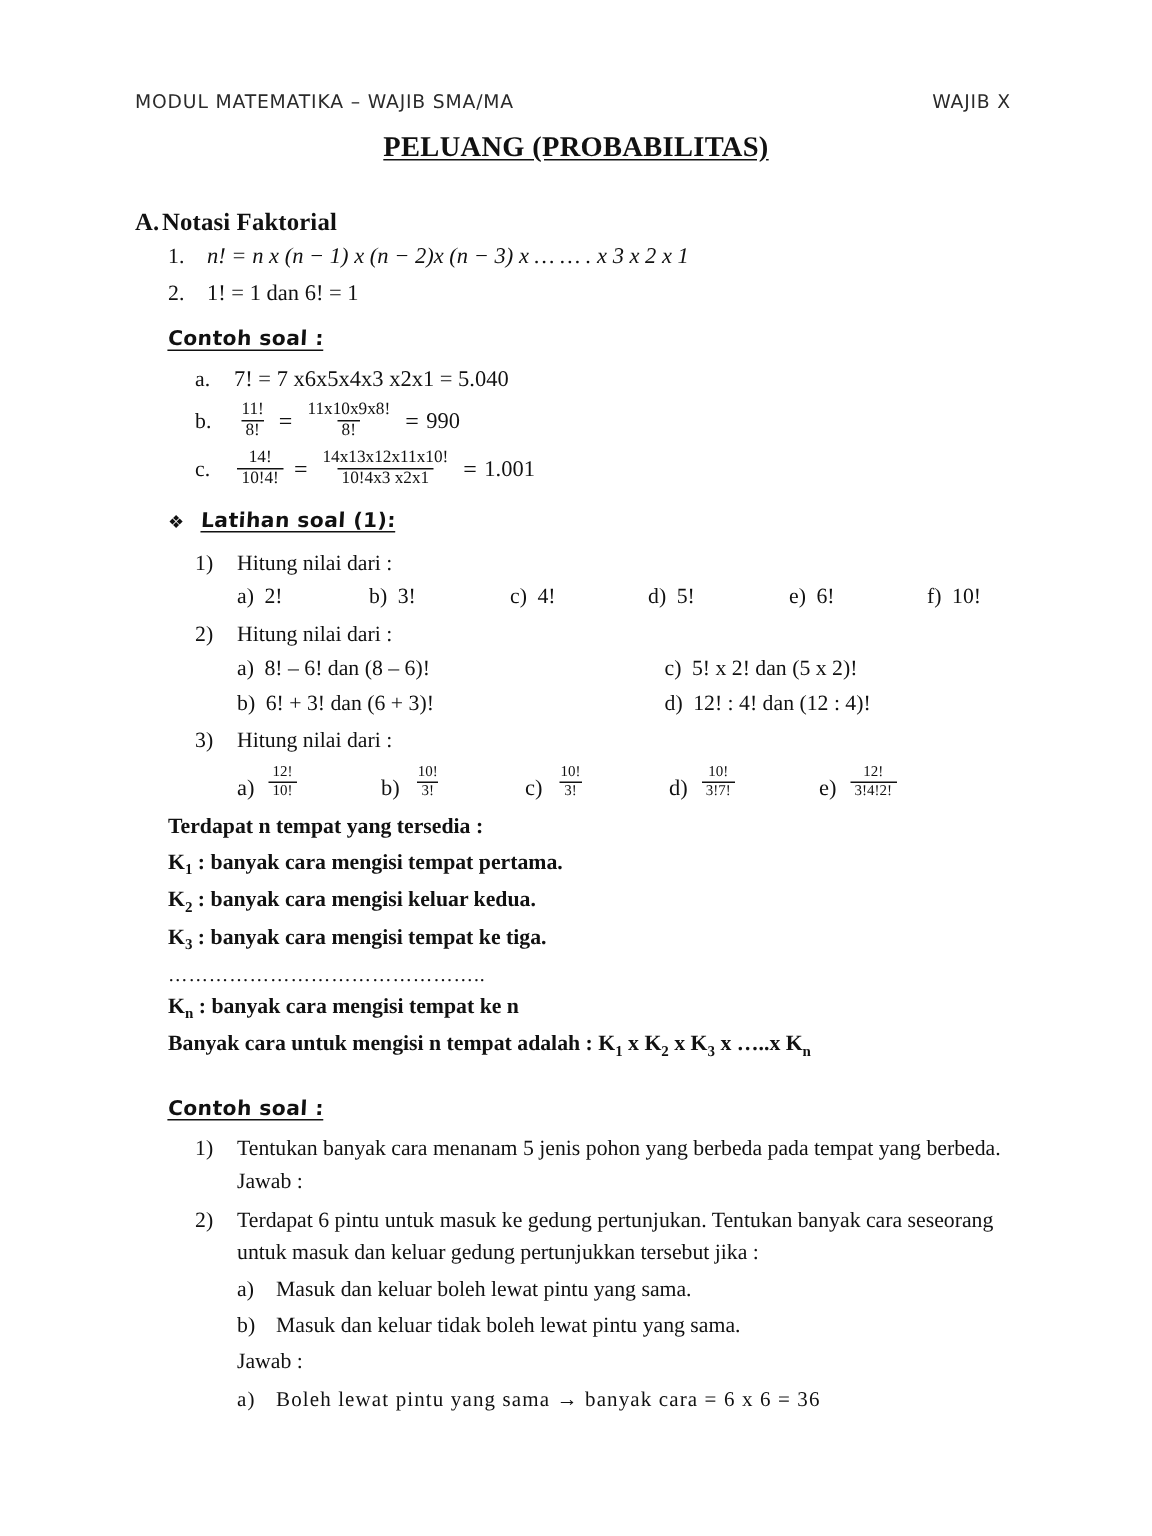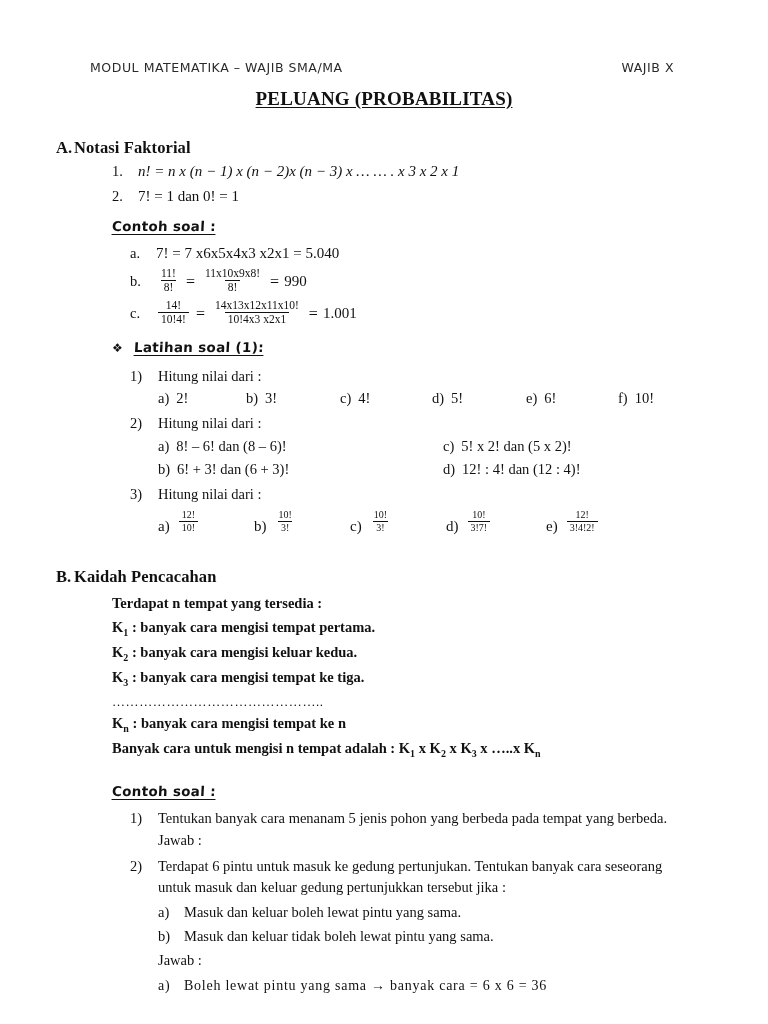--- a/index.html
+++ b/index.html
@@ -60,21 +60,21 @@
   .content {
     position: absolute;
     left: 0;
     top: 126px;
     width: 768px;
   }
 
   .sec-head {
     font-size: 16.5px;
     font-weight: bold;
-    margin-left: 56px;
+    margin-left: 90px;
     margin-top: 12px;
     margin-bottom: 2px;
     letter-spacing: 0.1px;
   }
   .sec-head .letter { display: inline-block; min-width: 18px; }
   .row {
     display: flex;
     align-items: flex-start;
     font-size: 14.5px;
     line-height: 1.45;
@@ -204,21 +204,21 @@
       <span class="letter">A.</span><span>Notasi Faktorial</span>
     </div>
 
     <div class="ind-112">
       <div class="row" style="margin-top:3px;">
         <span class="marker" style="width:26px;">1.</span>
         <span class="math">n! = n x (n − 1) x (n − 2)x (n − 3) x … … . x 3 x 2 x 1</span>
       </div>
       <div class="row" style="margin-top:3px;">
         <span class="marker" style="width:26px;">2.</span>
-        <span class="mathup">7! = 1 dan 0! = 1</span>
+        <span class="mathup">1! = 1 dan 6! = 1</span>
       </div>
     </div>
 
     <div class="ind-112" style="margin-top:9px;">
       <span class="hand">Contoh soal :</span>
     </div>
 
     <div class="ind-130" style="margin-top:8px;">
 
       <div class="row">
@@ -357,23 +357,20 @@
         <span class="optcell">
           <span class="lab" style="padding-top:8px;">e)</span>
           <span class="frac big">
             <span class="num">12!</span>
             <span class="den">3!4!2!</span>
           </span>
         </span>
       </div>
     </div>
 
-    <div class="sec-head" style="margin-top:32px;">
-      <span class="letter">B.</span><span>Kaidah Pencacahan</span>
-    </div>
 
     <div class="bblock" style="margin-top:5px;">
       <div>Terdapat n tempat yang tersedia :</div>
 
       <div>
         <span>K</span><sub>1</sub><span> : banyak cara mengisi tempat pertama.</span>
       </div>
       <div>
         <span>K</span><sub>2</sub><span> : banyak cara mengisi keluar kedua.</span>
       </div>

